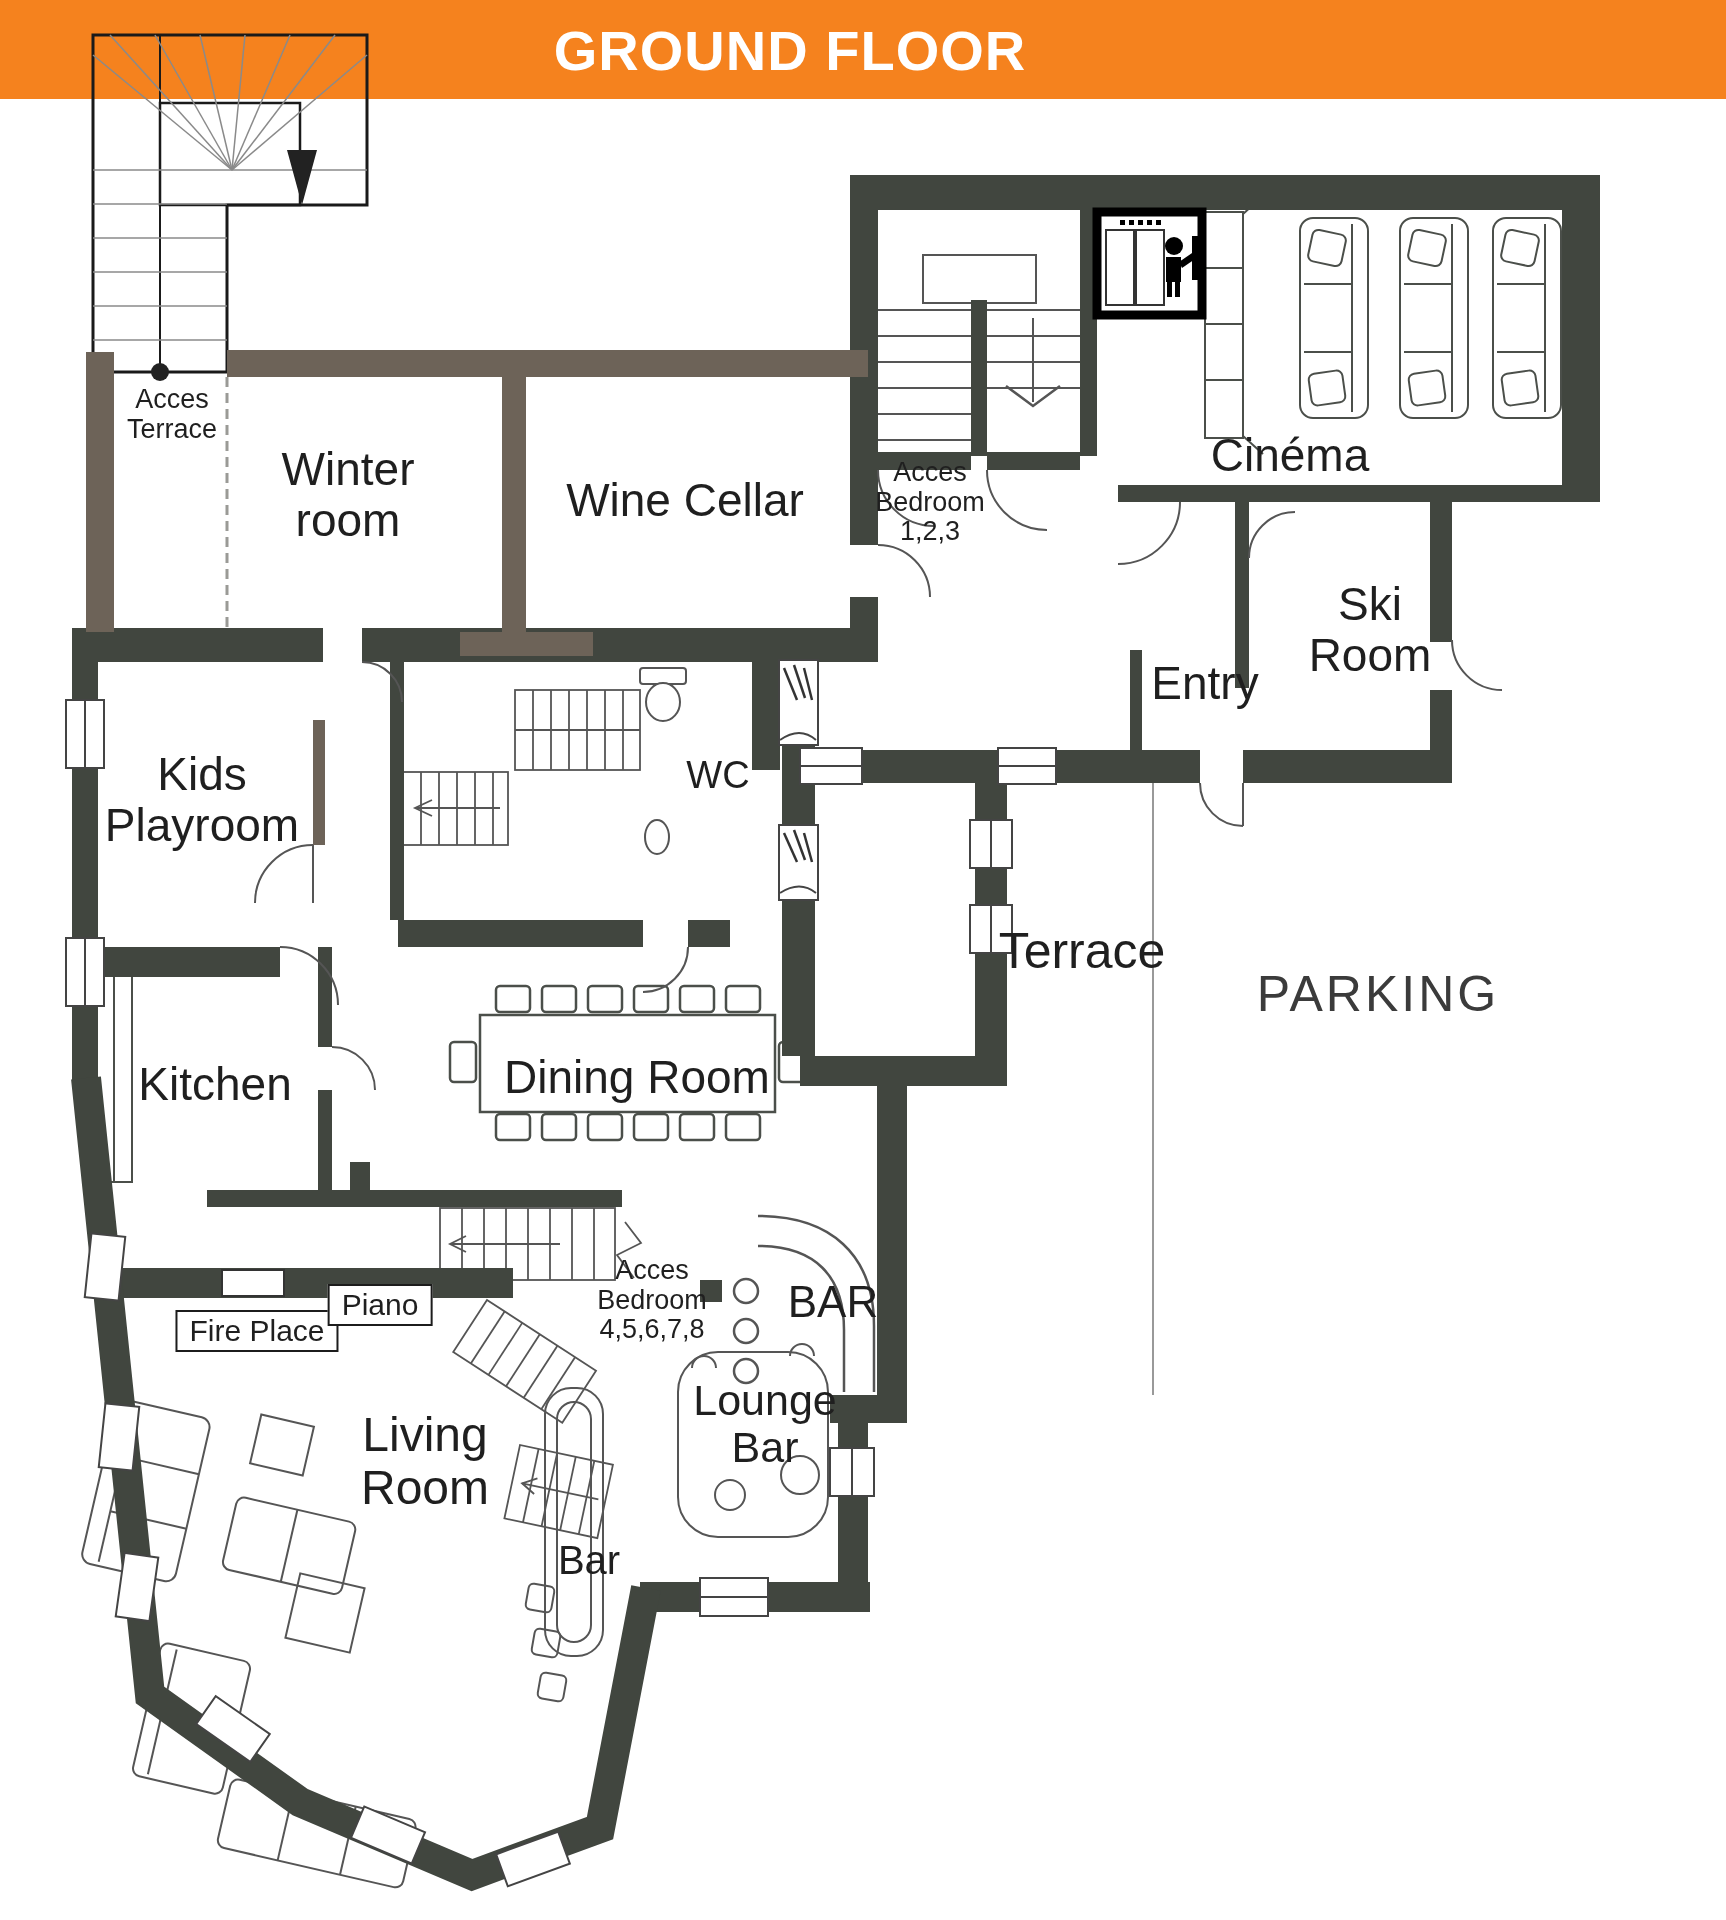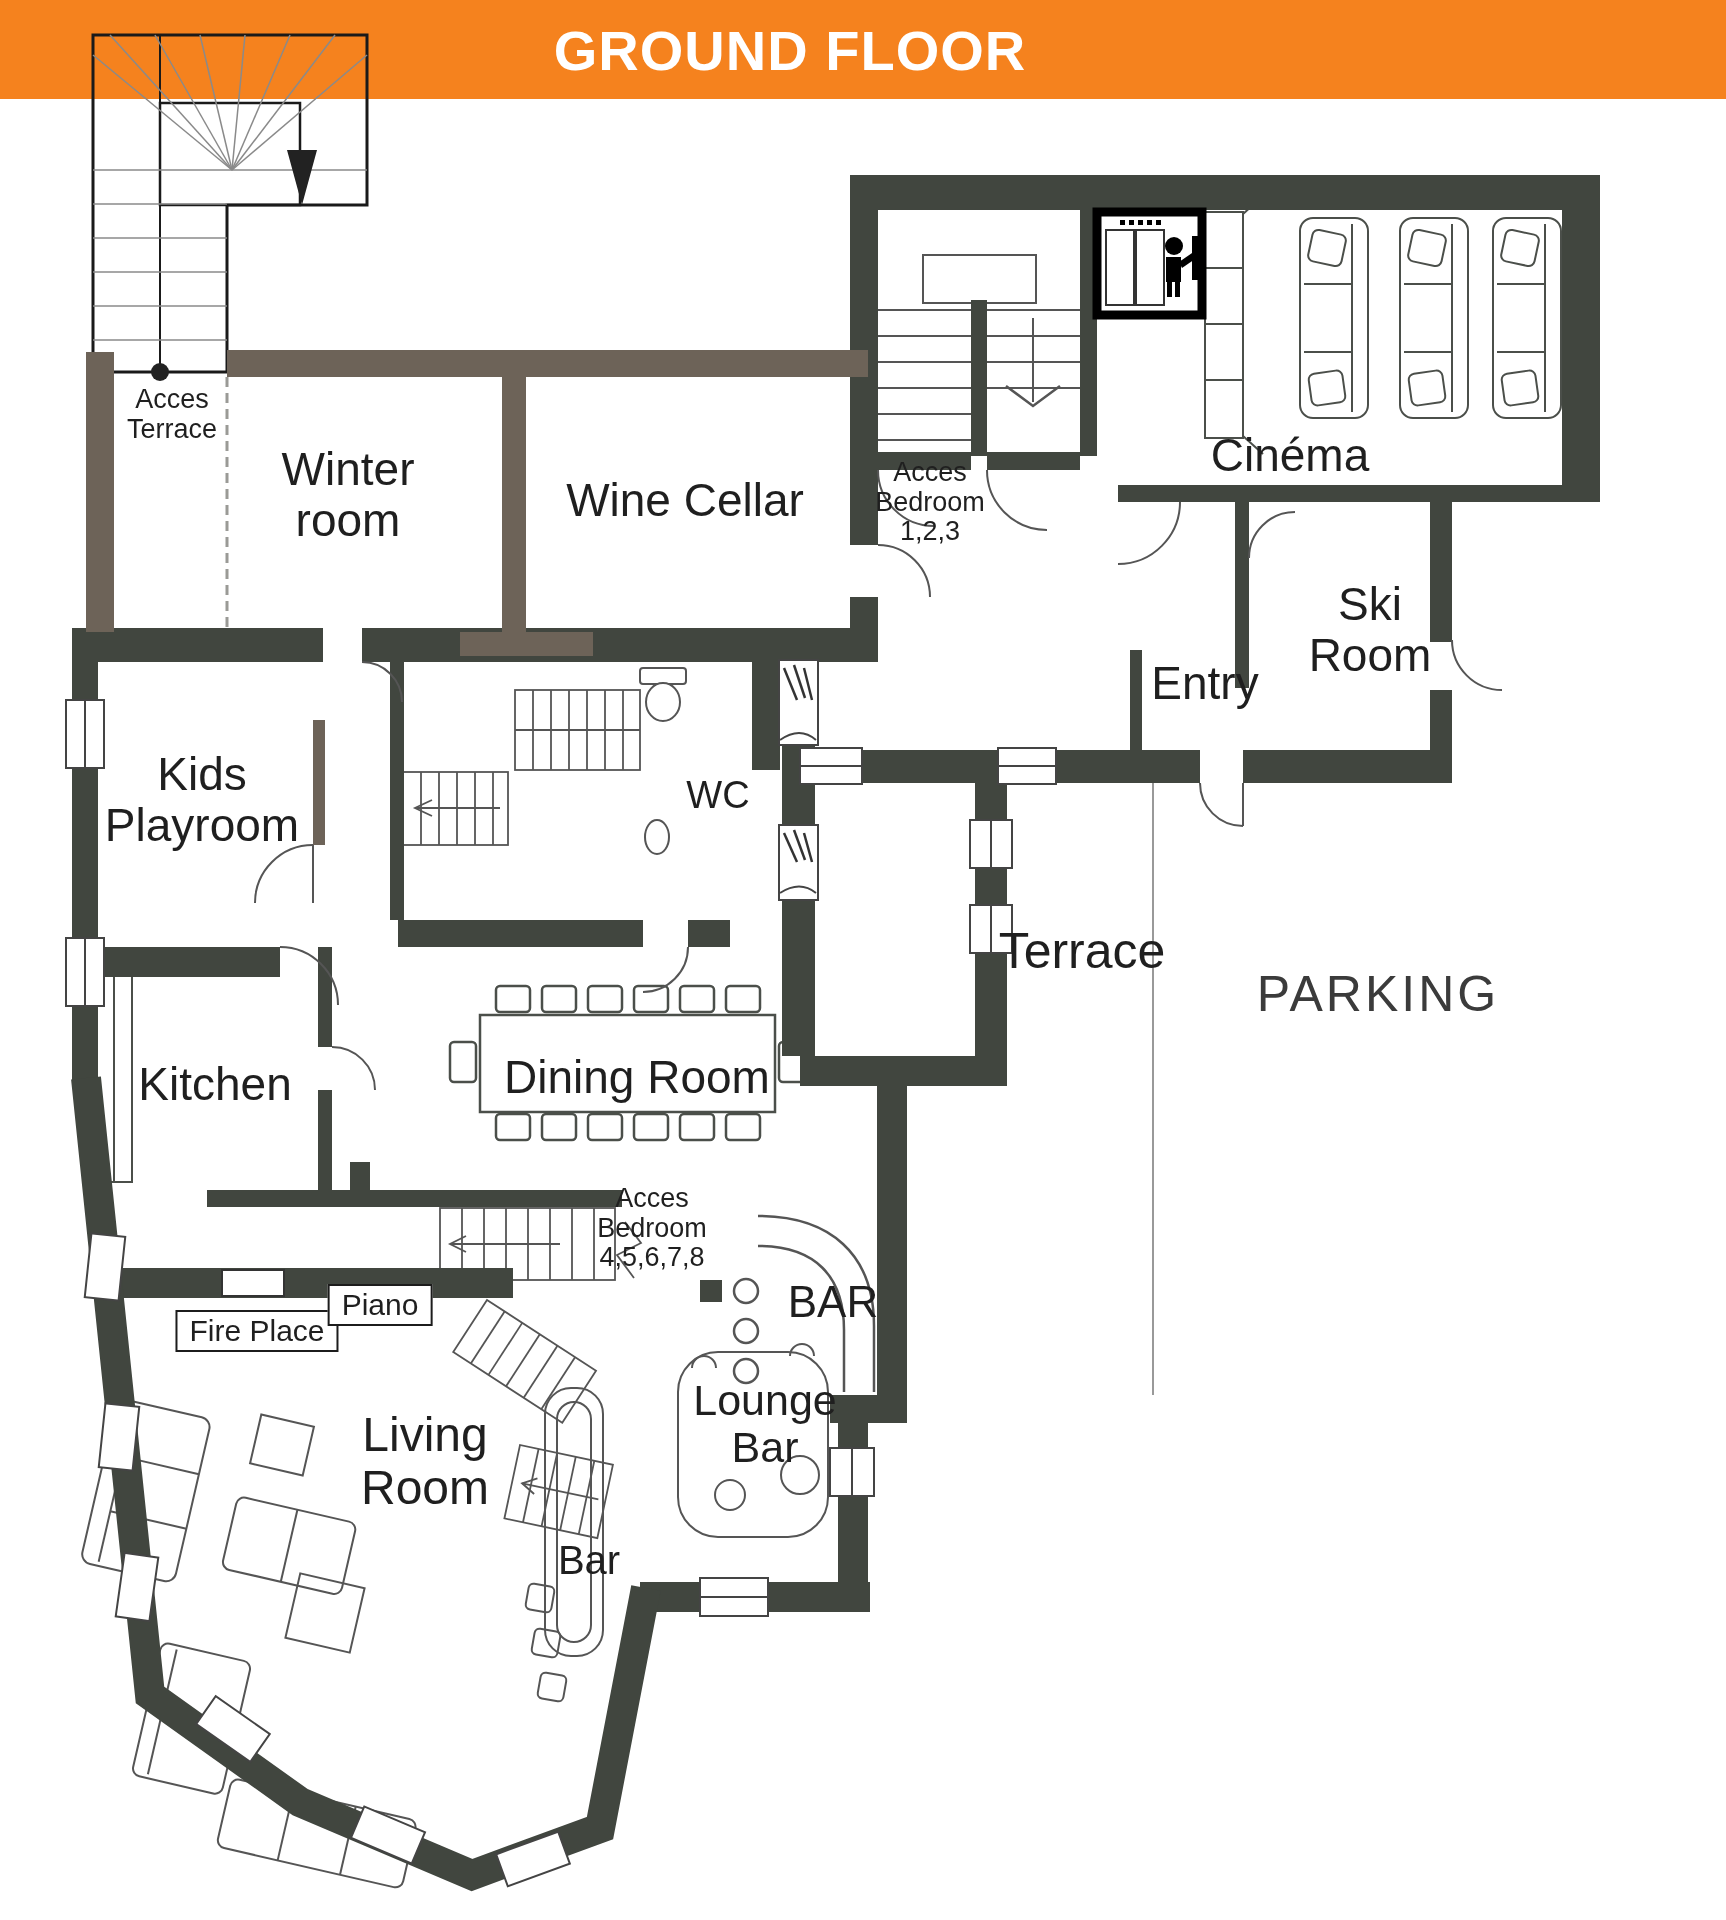--- a/index.html
+++ b/index.html
@@ -7,21 +7,21 @@
          font-family:"Liberation Sans",sans-serif;}
   .banner{position:absolute;left:0;top:0;width:1726px;height:99px;background:#F5821E;z-index:1;}
   .banner-title{position:absolute;left:790px;top:50px;transform:translate(-50%,-50%);
 ауч    color:#ffffff;}
   .banner-title{position:absolute;left:790px;top:50px;transform:translate(-50%,-50%);
     color:#ffffff;font-size:56px;font-weight:700;letter-spacing:1px;white-space:nowrap;}
   .plan-svg{position:absolute;left:0;top:0;z-index:2;}
   .lbl{position:absolute;transform:translate(-50%,-50%);text-align:center;color:#1f1f1f;
        z-index:3;line-height:1.1;}
   .lbl-sm{font-size:27px;}
-  .lbl-md{font-size:38px;margin-top:20px;}
+  .lbl-md{font-size:38px;}
   .lbl-lg{font-size:46px;}
   .lbl-xl{font-size:50px;}
   .callout{position:absolute;transform:translate(-50%,-50%);background:#ffffff;border:2px solid #1c1c1c;
        padding:2px 12px;font-size:30px;color:#1f1f1f;white-space:nowrap;z-index:3;}
   .parking{color:#3b3b3b;letter-spacing:3px;}
 </style>
 </head>
 <body>
 
 <div class="stage">
@@ -372,21 +372,21 @@
   <div class="lbl lbl-sm" style="left:930px;top:503px;width:135px;">Acces Bedroom 1,2,3</div>
   <div class="lbl lbl-lg" style="left:1290px;top:455px;width:320px;">Cinéma</div>
   <div class="lbl lbl-lg" style="left:1334px;top:630px;width:170px;margin-left:36px;">Ski Room</div>
   <div class="lbl lbl-lg" style="left:1205px;top:683px;width:220px;">Entry</div>
   <div class="lbl lbl-lg" style="left:202px;top:800px;width:270px;">Kids Playroom</div>
   <div class="lbl lbl-md" style="left:718px;top:776px;">WC</div>
   <div class="lbl lbl-xl" style="left:1082px;top:951px;">Terrace</div>
   <div class="lbl lbl-xl parking" style="left:1378px;top:994px;">PARKING</div>
   <div class="lbl lbl-lg" style="left:215px;top:1084px;">Kitchen</div>
   <div class="lbl lbl-lg" style="left:637px;top:1077px;width:520px;">Dining Room</div>
-  <div class="lbl lbl-sm" style="left:652px;top:1229px;width:160px;">Acces Bedroom 4,5,6,7,8</div>
+  <div class="lbl lbl-sm" style="left:652px;top:1301px;width:160px;">Acces Bedroom 4,5,6,7,8</div>
   <div class="lbl" style="left:833px;top:1302px;font-size:44px;">BAR</div>
   <div class="lbl" style="left:765px;top:1424px;width:210px;font-size:43px;">Lounge Bar</div>
   <div class="lbl" style="left:589px;top:1560px;font-size:40px;">Bar</div>
   <div class="lbl" style="left:425px;top:1462px;width:240px;font-size:48px;">Living Room</div>
 
   <div class="callout" style="left:257px;top:1331px;">Fire Place</div>
   <div class="callout" style="left:380px;top:1305px;">Piano</div>
 
 </div>
 

